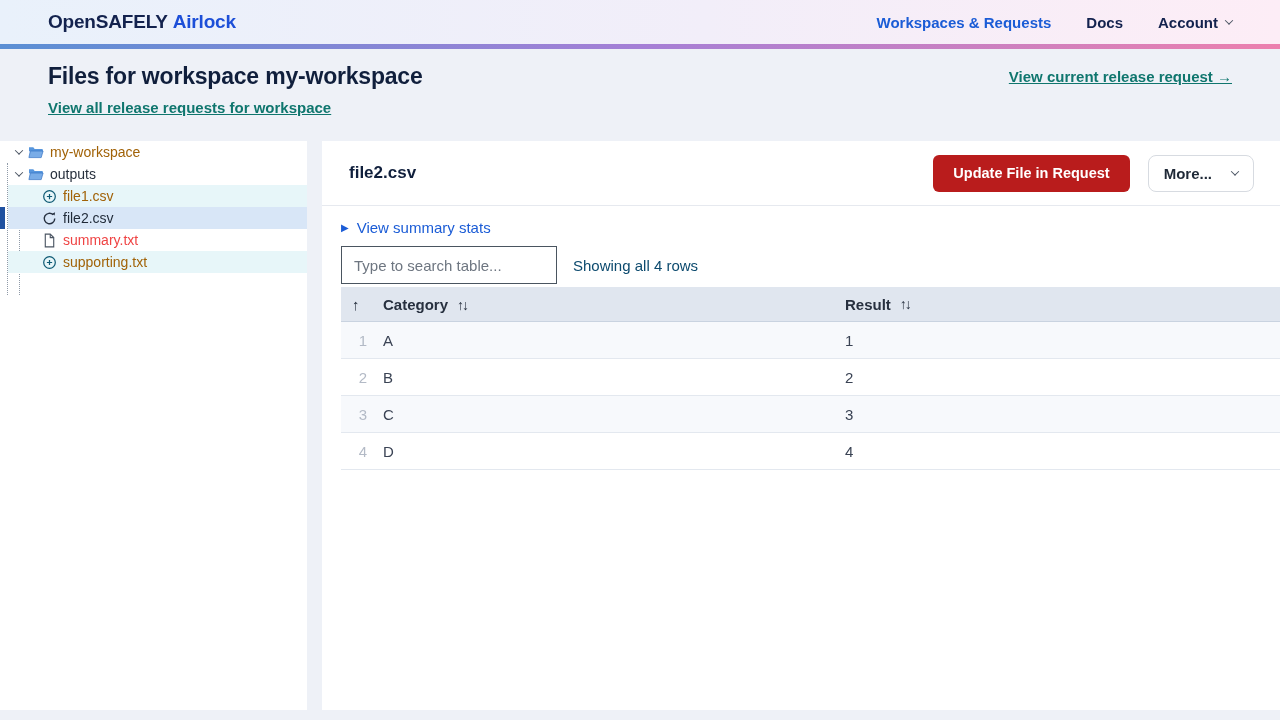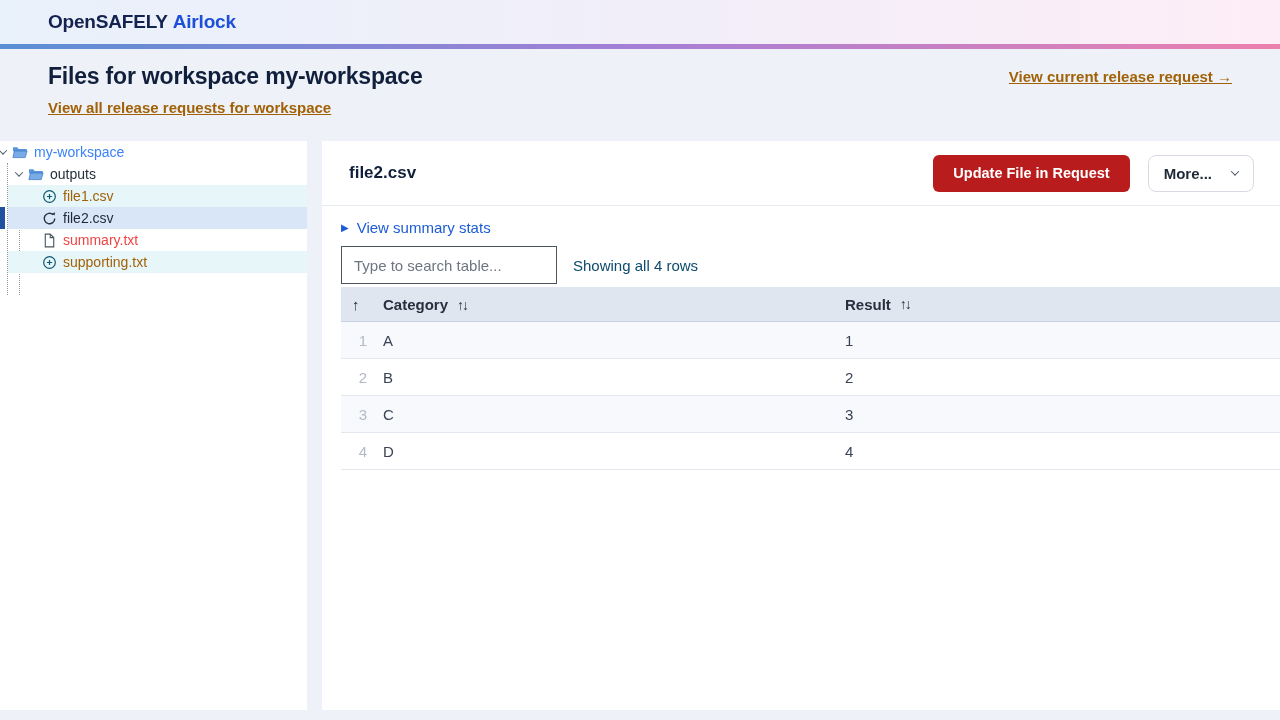--- a/index.html
+++ b/index.html
@@ -28,33 +28,33 @@
   }
   
   .chev { display:inline-block; width:6px; height:6px; border-right:1.6px solid currentColor; border-bottom:1.6px solid currentColor; }
   .chev.down { transform:rotate(45deg) translate(-1px,-1px); }
   .chev.right { transform:rotate(-45deg); }
   .chev.gray { color:#4b5563; }
   
   .page-header { height:92px; padding:14px 48px 0 48px; background:#eef1f7; }
   .ph-row { display:flex; align-items:center; justify-content:space-between; }
   .page-title { font-size:23px; font-weight:700; color:#101f3c; letter-spacing:-0.2px; }
-  .hdr-link { color:#a16207; text-decoration:underline; font-weight:600; font-size:15px; cursor:pointer; }
+  .hdr-link { color:#0f766e; text-decoration:underline; font-weight:600; font-size:15px; cursor:pointer; }
   .hdr-link.below { display:inline-block; margin-top:9px; }
   
   .content { display:flex; height:569px; }
   .sidebar { width:307px; background:#fff; position:relative; padding-top:0; flex:none; }
   .content-gap { width:15px; flex:none; }
   .guide { position:absolute; width:0; border-left:1px dotted #8f9aa8; }
   .guide.l1 { left:7px; top:22px; height:132px; }
   .guide.l2 { left:19px; top:66px; height:88px; }
   .trow { height:22px; display:flex; align-items:center; font-size:14px; cursor:pointer; position:relative; white-space:nowrap; }
   .trow .tlabel { margin-left:6px; }
   .trow .ticon { margin-left:6px; display:flex; align-items:center; }
-  .trow.root { padding-left:0; color:#3b82f6; }
+  .trow.root { padding-left:16px; color:#a16207; }
   .trow.lvl1 { padding-left:16px; color:#27303d; }
   .trow.file { margin-left:8px; padding-left:34px; color:#ef4444; }
   .trow.file .ticon { margin-left:0; }
   .trow.added { background:#e7f6f9; color:#a16207; }
   .trow.selected { background:#d8e6f7; color:#1f2937; }
   .trow.selected::before { content:""; position:absolute; left:-8px; top:0; bottom:0; width:5px; background:#1e50a0; }
   
   .panel { flex:1; background:#fff; display:flex; flex-direction:column; }
   .file-header { height:65px; display:flex; align-items:center; padding:0 26px 0 27px; border-bottom:1px solid #e6e9ef; }
   .file-title { font-size:17px; font-weight:700; color:#101f3c; }
@@ -82,20 +82,28 @@
   .tr .col-cat, .thead .col-cat { padding-left:6px;align-items:flex-end; }
   svg { display:block; }
 </style>
 </head>
 <body>
 
 <nav class="navbar">
   <a class="brand">
     <span class="brand-a">OpenSAFELY</span><span class="brand-b">Airlock</span>
   </a>
+  <div class="nav-links">
+    <a class="nav-link accent">Workspaces &amp; Requests</a>
+    <a class="nav-link">Docs</a>
+    <a class="nav-link">
+      <span>Account</span>
+      <span class="chev down gray"></span>
+    </a>
+  </div>
 </nav>
 <div class="gradient-bar"></div>
 
 <header class="page-header">
   <div class="ph-row">
     <h1 class="page-title">Files for workspace my-workspace</h1>
     <a class="hdr-link">View current release request →</a>
   </div>
   <a class="hdr-link below">View all release requests for workspace</a>
 </header>

